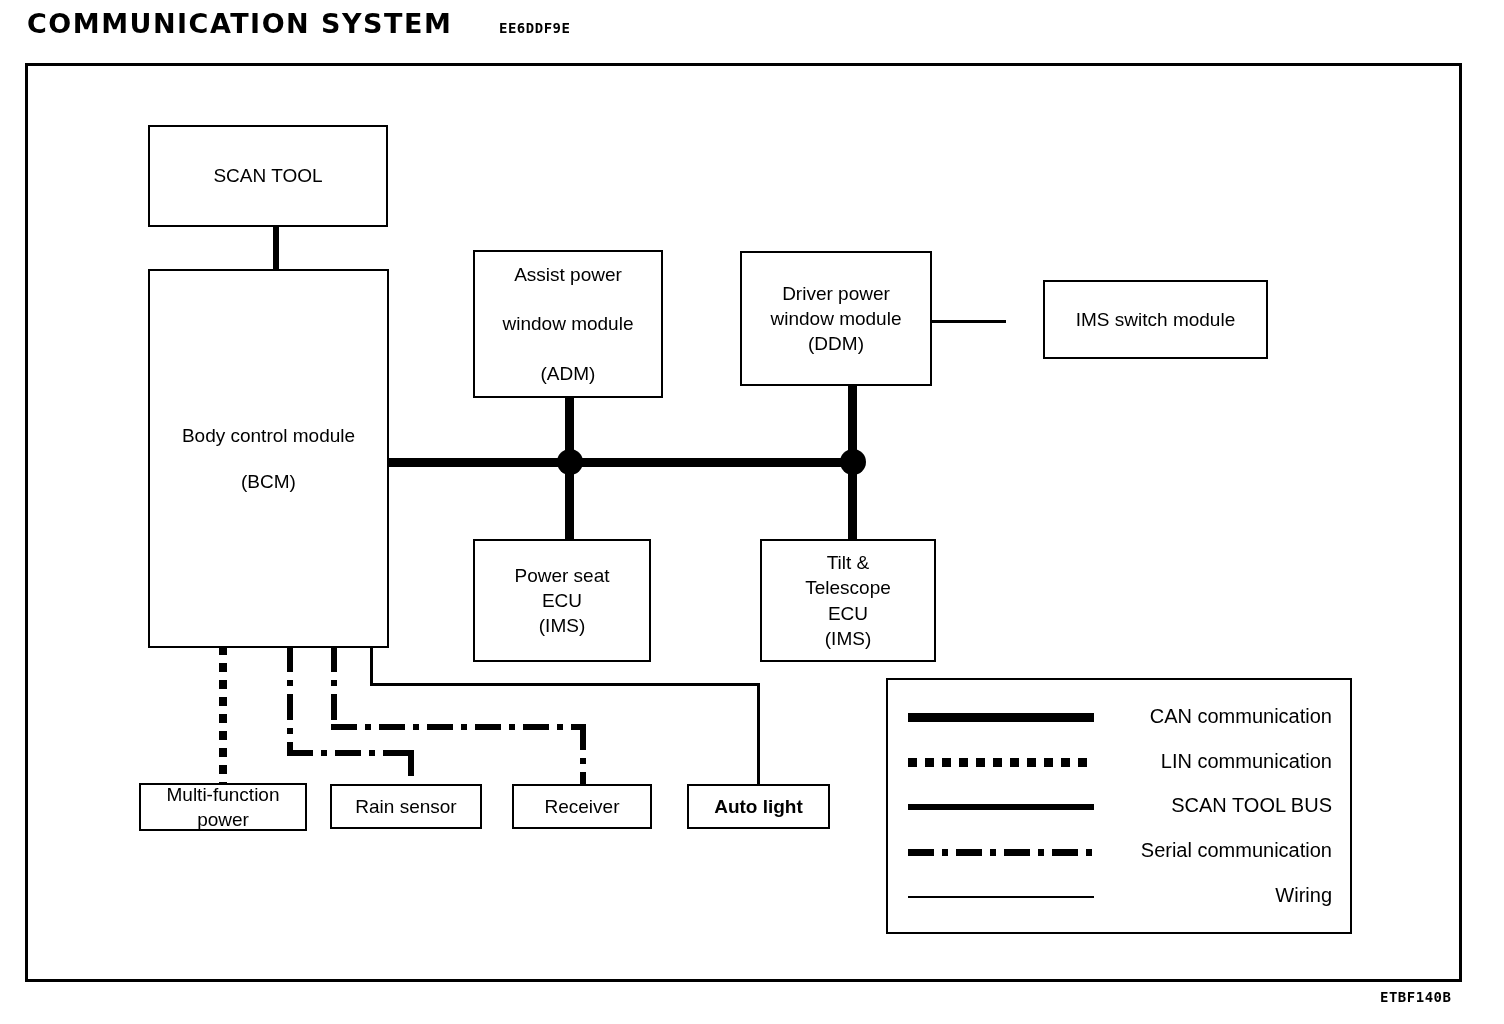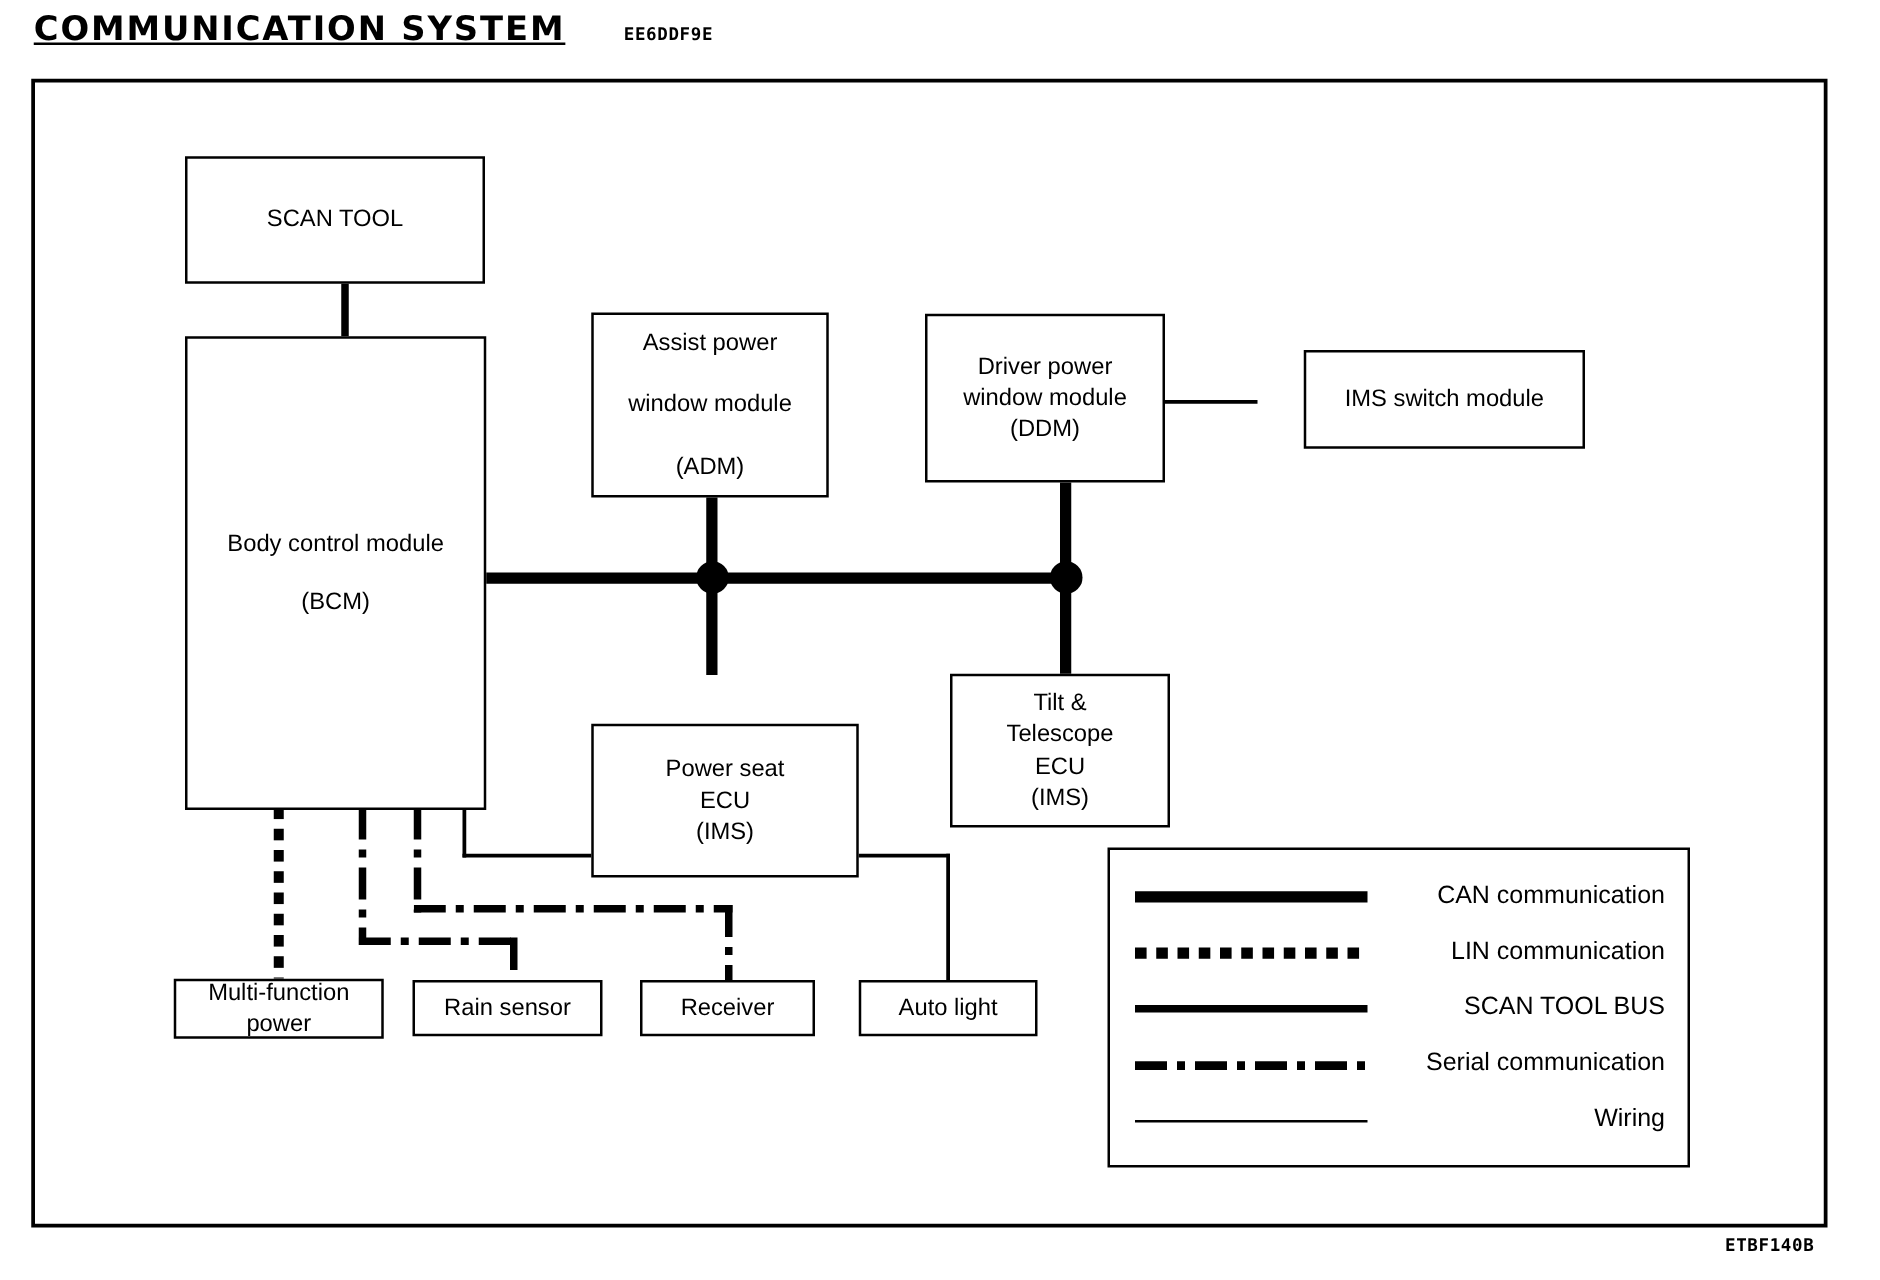--- a/index.html
+++ b/index.html
@@ -5,21 +5,20 @@
   html,body{margin:0;padding:0;background:#ffffff;}
   body{width:1504px;height:1024px;font-family:"Liberation Sans",sans-serif;color:#000;overflow:hidden;}
   #root{position:relative;width:1504px;height:1024px;}
 
   
   #title{
     position:absolute;left:27px;top:8px;
     font-size:27px;font-weight:bold;letter-spacing:1.5px;
     font-family:"DejaVu Sans",sans-serif;
     white-space:nowrap;
-    text-decoration:underline;
   }
   #title-code{
     position:absolute;left:487px;top:20px;
     font-size:14px;font-weight:bold;letter-spacing:0.5px;
     font-family:"DejaVu Sans Mono",monospace;
     margin-left:12px;
   }
   #footer-code{
     position:absolute;left:1380px;top:989px;
     font-size:14px;font-weight:bold;letter-spacing:0.5px;
@@ -155,21 +154,21 @@
   <div class="box" style="left:740px;top:251px;width:192px;height:135px;">
     <span class="ln">Driver power</span>
     <span class="ln">window module</span>
     <span class="ln">(DDM)</span>
   </div>
 
   <div class="box" style="left:1043px;top:280px;width:225px;height:79px;">
     <span class="ln">IMS switch module</span>
   </div>
 
-  <div class="box" style="left:473px;top:539px;width:214px;height:123px;margin-top:40px;">
+  <div class="box" style="left:473px;top:539px;width:178px;height:123px;">
     <span class="ln">Power seat</span>
     <span class="ln">ECU</span>
     <span class="ln">(IMS)</span>
   </div>
 
   <div class="box" style="left:760px;top:539px;width:176px;height:123px;">
     <span class="ln">Tilt &amp;</span>
     <span class="ln">Telescope</span>
     <span class="ln">ECU</span>
     <span class="ln">(IMS)</span>
@@ -181,21 +180,21 @@
   </div>
 
   <div class="box" style="left:330px;top:784px;width:152px;height:45px;">
     <span class="ln">Rain sensor</span>
   </div>
 
   <div class="box" style="left:512px;top:784px;width:140px;height:45px;">
     <span class="ln">Receiver</span>
   </div>
 
-  <div class="box" style="left:687px;top:784px;width:143px;height:45px;">
+  <div class="box" style="left:687px;top:784px;width:143px;height:45px;font-weight:bold;">
     <span class="ln">Auto light</span>
   </div>
 
   <div id="legend">
 
     <div class="lg-row">
       <span class="lg-sample">
           <i class="s-can"></i>
         </span>
       <span class="lg-label">CAN communication</span>

